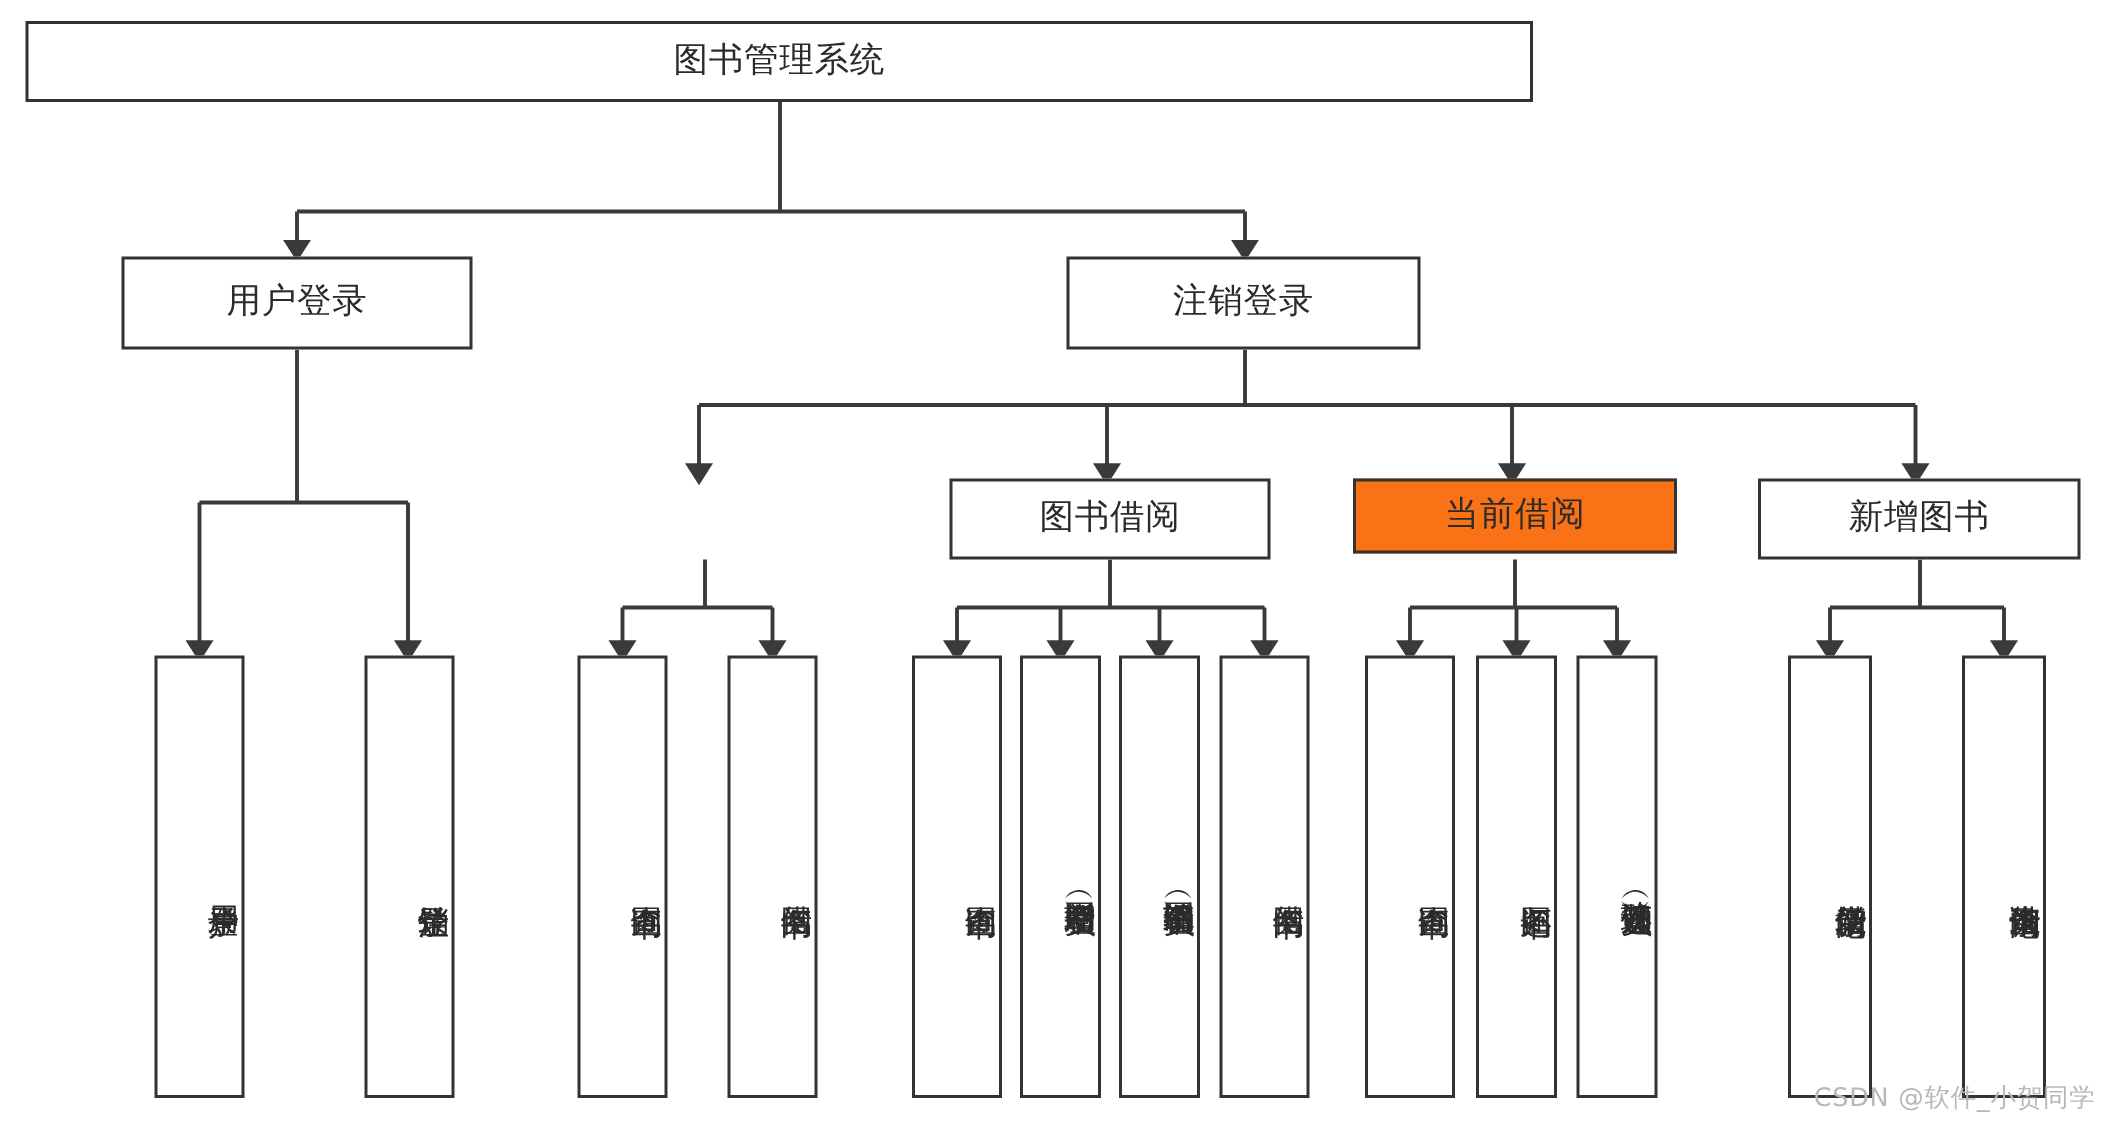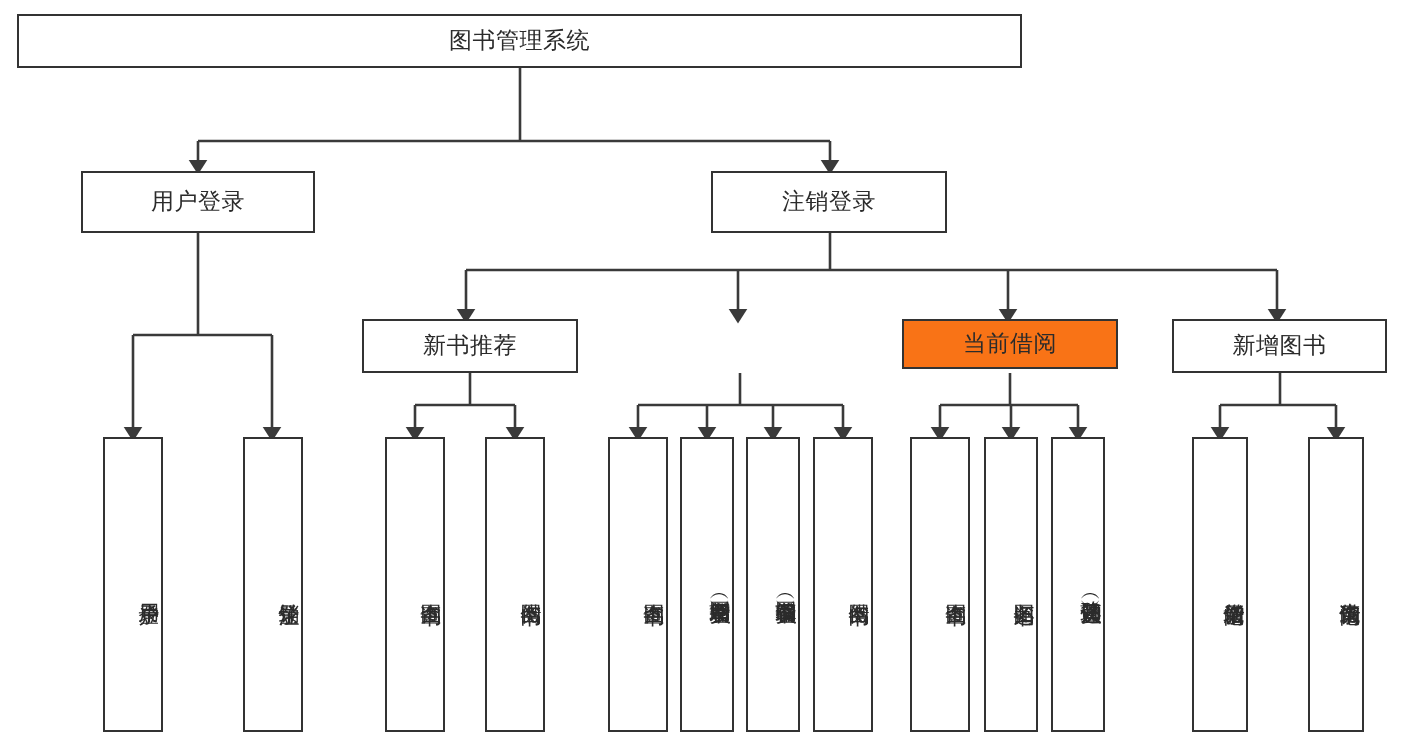--- a/index.html
+++ b/index.html
@@ -131,22 +131,22 @@
     <span>图书管理系统</span>
   </div>
 
   <div class="node node-h" style="left: 81px; top: 171px; width: 234px; height: 62px; border-color: rgb(51, 51, 51); background: rgb(255, 255, 255); color: rgb(43, 43, 43);">
     <span>用户登录</span>
   </div>
   <div class="node node-h" style="left: 711px; top: 171px; width: 236px; height: 62px; border-color: rgb(51, 51, 51); background: rgb(255, 255, 255); color: rgb(43, 43, 43);">
     <span>注销登录</span>
   </div>
 
-  <div class="node node-h" style="left: 362px; top: 319px; width: 216px; height: 54px; border-color: rgb(51, 51, 51); background: rgb(255, 255, 255); color: rgb(43, 43, 43);">
-    <span>新书推荐</span>
+  <div class="node node-h" style="left: 633px; top: 319px; width: 214px; height: 54px; border-color: rgb(51, 51, 51); background: rgb(255, 255, 255); color: rgb(43, 43, 43);">
+    <span>图书借阅</span>
   </div>
   <div class="node node-h" style="left: 902px; top: 319px; width: 216px; height: 50px; border-color: rgb(51, 51, 51); background: #f97316; color: rgb(43, 43, 43);">
     <span>当前借阅</span>
   </div>
   <div class="node node-h" style="left: 1172px; top: 319px; width: 215px; height: 54px; border-color: rgb(51, 51, 51); background: rgb(255, 255, 255); color: rgb(43, 43, 43);">
     <span>新增图书</span>
   </div>
 
   <div class="node node-v" style="left: 103px; top: 437px; width: 60px; height: 295px; border-color: rgb(51, 51, 51); background: rgb(255, 255, 255); color: rgb(43, 43, 43);">
     <span class="vtext">用户登录</span>
@@ -181,13 +181,14 @@
   <div class="node node-v v-top" style="left: 1051px; top: 437px; width: 54px; height: 295px; border-color: rgb(51, 51, 51); background: rgb(255, 255, 255); color: rgb(43, 43, 43);">
     <span class="vtext">确认归还（管理员）</span>
   </div>
   <div class="node node-v" style="left: 1192px; top: 437px; width: 56px; height: 295px; border-color: rgb(51, 51, 51); background: rgb(255, 255, 255); color: rgb(43, 43, 43);">
     <span class="vtext">新增借阅记录</span>
   </div>
   <div class="node node-v" style="left: 1308px; top: 437px; width: 56px; height: 295px; border-color: rgb(51, 51, 51); background: rgb(255, 255, 255); color: rgb(43, 43, 43);">
     <span class="vtext">查询借阅记录</span>
   </div>
 
+  <div id="watermark" style="color: rgb(184, 184, 184);">CSDN @软件_小贺同学</div>
 </div>
 
 </body></html>

